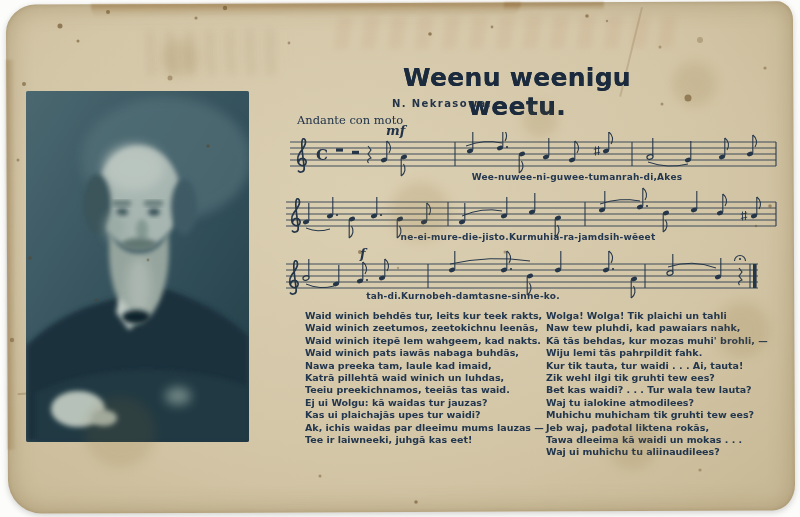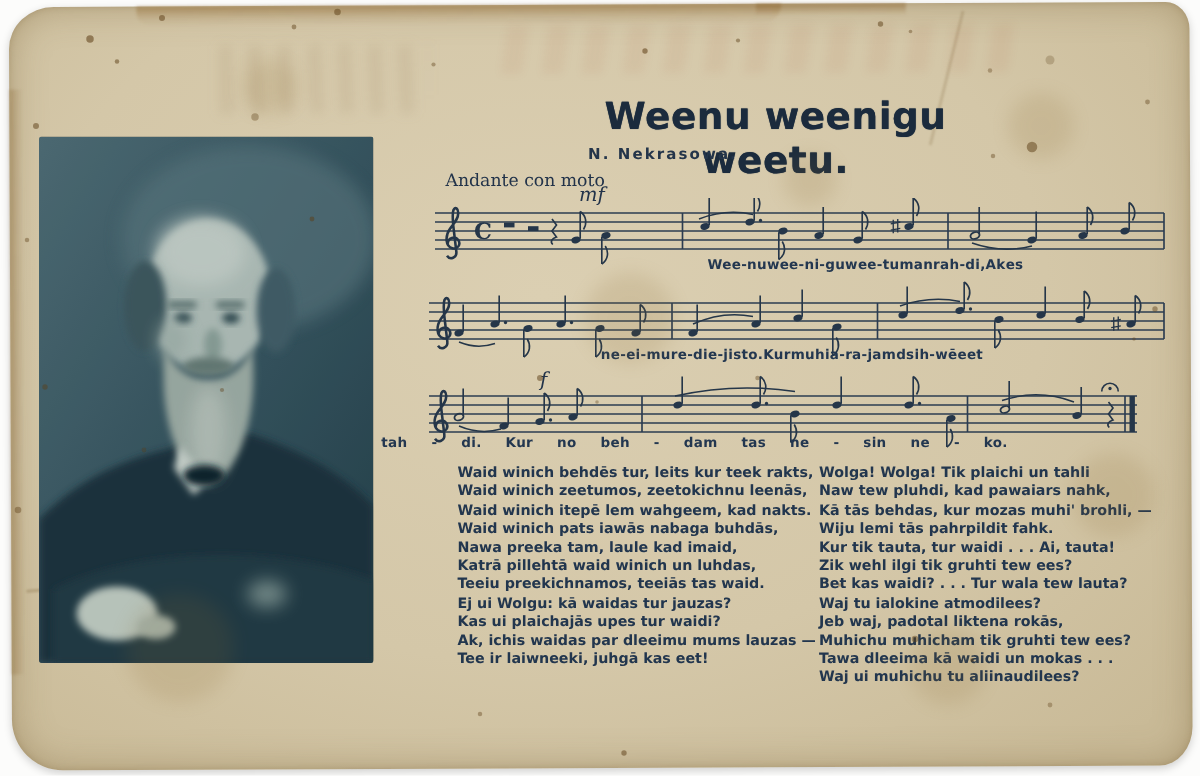--- a/index.html
+++ b/index.html
@@ -38,39 +38,39 @@
 
   
   .title{position:absolute;left:372px;top:63px;width:290px;text-align:center;
         font-size:25px;font-weight:800;letter-spacing:.3px;color:#1b2b3d;
         text-shadow:0 0 .5px #1b2b3d;}
   .composer{position:absolute;left:392px;top:98px;width:220px;text-align:left;
         font-size:10px;font-weight:700;letter-spacing:1.4px;color:#24354a;}
   .tempo{position:absolute;left:297px;top:113px;font-family:"DejaVu Serif","Liberation Serif",serif;
         font-size:11.5px;font-weight:400;color:#22334a;}
   .dyn{position:absolute;font-family:"DejaVu Serif","Liberation Serif",serif;
-        font-style:italic;font-weight:400;font-size:13px;color:#22334a;}
+        font-style:italic;font-weight:700;font-size:13px;color:#22334a;}
   #dyn-mf{left:386px;top:123px;}
   #dyn-f{left:360px;top:246px;}
 
   
   .music{position:absolute;left:280px;top:132px;width:505px;height:172px;}
   .music svg{display:block;width:100%;height:100%;}
   .stf{stroke:#2b3c51;stroke-width:.9;}
   .bar{stroke:#2b3c51;stroke-width:1.1;}
   .st{stroke:#253649;stroke-width:1.1;fill:none;}
   .ink{fill:#253649;}
   .slur{stroke:#253649;stroke-width:1;fill:none;}
 
   
   .lyr{position:absolute;display:flex;justify-content:center;
         font-size:9px;font-weight:700;letter-spacing:.2px;color:#233750;}
   #lyr1{left:383px;top:172px;width:388px;}
   #lyr2{left:287px;top:232px;width:482px;}
-  #lyr3{left:287px;top:291px;width:352px;gap:16px;}
+  #lyr3{left:287px;top:291px;width:352px;}
 
   
   .poem{position:absolute;top:310px;font-size:9.5px;font-weight:700;letter-spacing:0;
         color:#22364e;line-height:12.4px;white-space:nowrap;}
   .poem-left{left:305px;}
   .poem-right{left:546px;}
 
   .overlay{position:absolute;left:0;top:0;width:800px;height:517px;pointer-events:none;}
 </style>
 </head>
@@ -354,22 +354,22 @@
     </div>
   <div class="poem poem-right">
       <div>Wolga! Wolga! Tik plaichi un tahli</div>
       <div>Naw tew pluhdi, kad pawaiars nahk,</div>
       <div>Kā tās behdas, kur mozas muhi' brohli, —</div>
       <div>Wiju lemi tās pahrpildit fahk.</div>
       <div>Kur tik tauta, tur waidi . . .  Ai, tauta!</div>
       <div>Zik wehl ilgi tik gruhti tew ees?</div>
       <div>Bet kas waidi? . . .  Tur wala tew lauta?</div>
       <div>Waj tu ialokine atmodilees?</div>
+      <div>Muhichu muhicham tik gruhti tew ees?</div>
       <div>Jeb waj, padotal liktena rokās,</div>
-      <div>Muhichu muhicham tik gruhti tew ees?</div>
       <div>Tawa dleeima kā waidi un mokas . . .</div>
       <div>Waj ui muhichu tu aliinaudilees?</div>
     </div>
 
   <svg class="overlay" viewBox="0 0 800 517">
     <defs>
         <filter id="sb" x="-100%" y="-100%" width="300%" height="300%">
           <feGaussianBlur stdDeviation="6"></feGaussianBlur>
         </filter>
       </defs>

